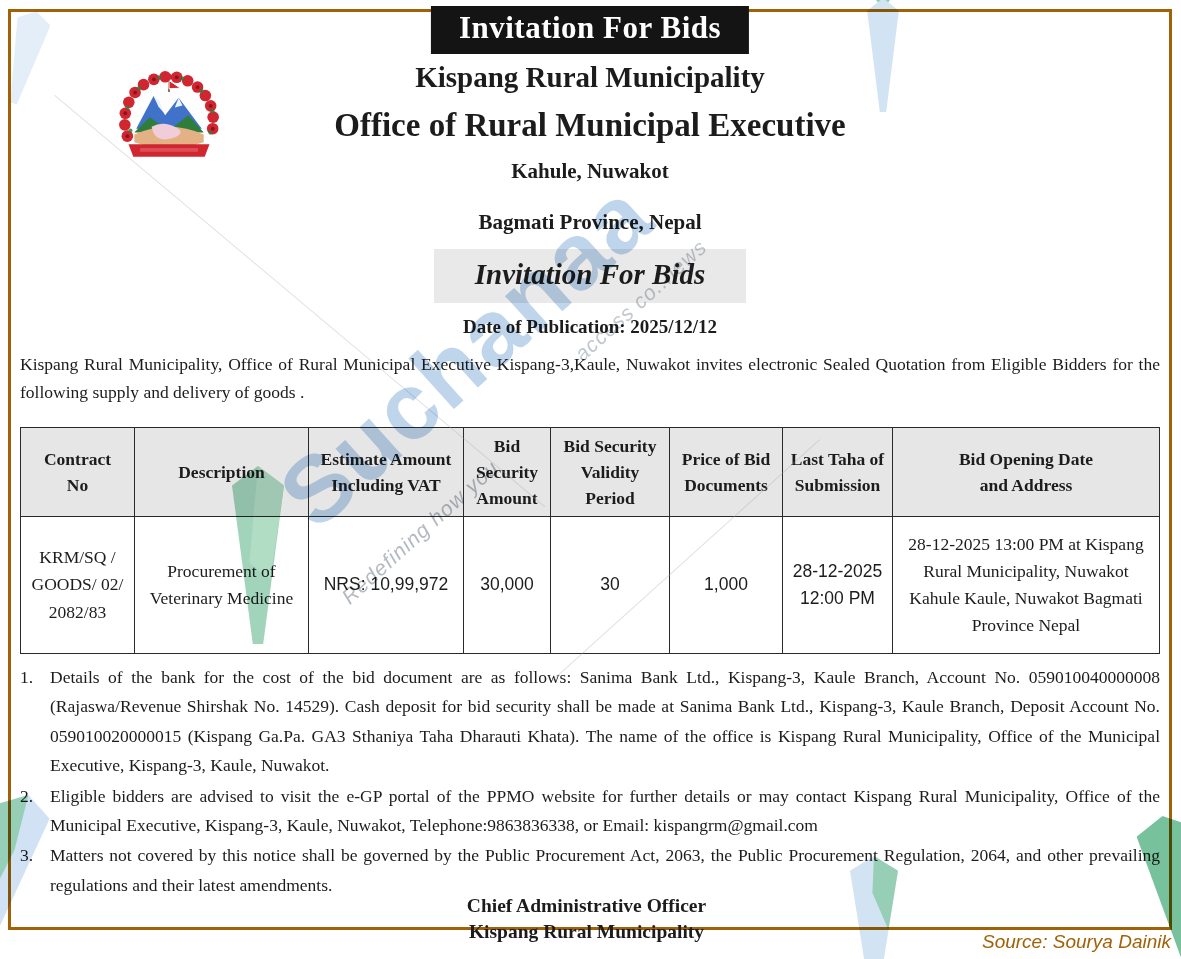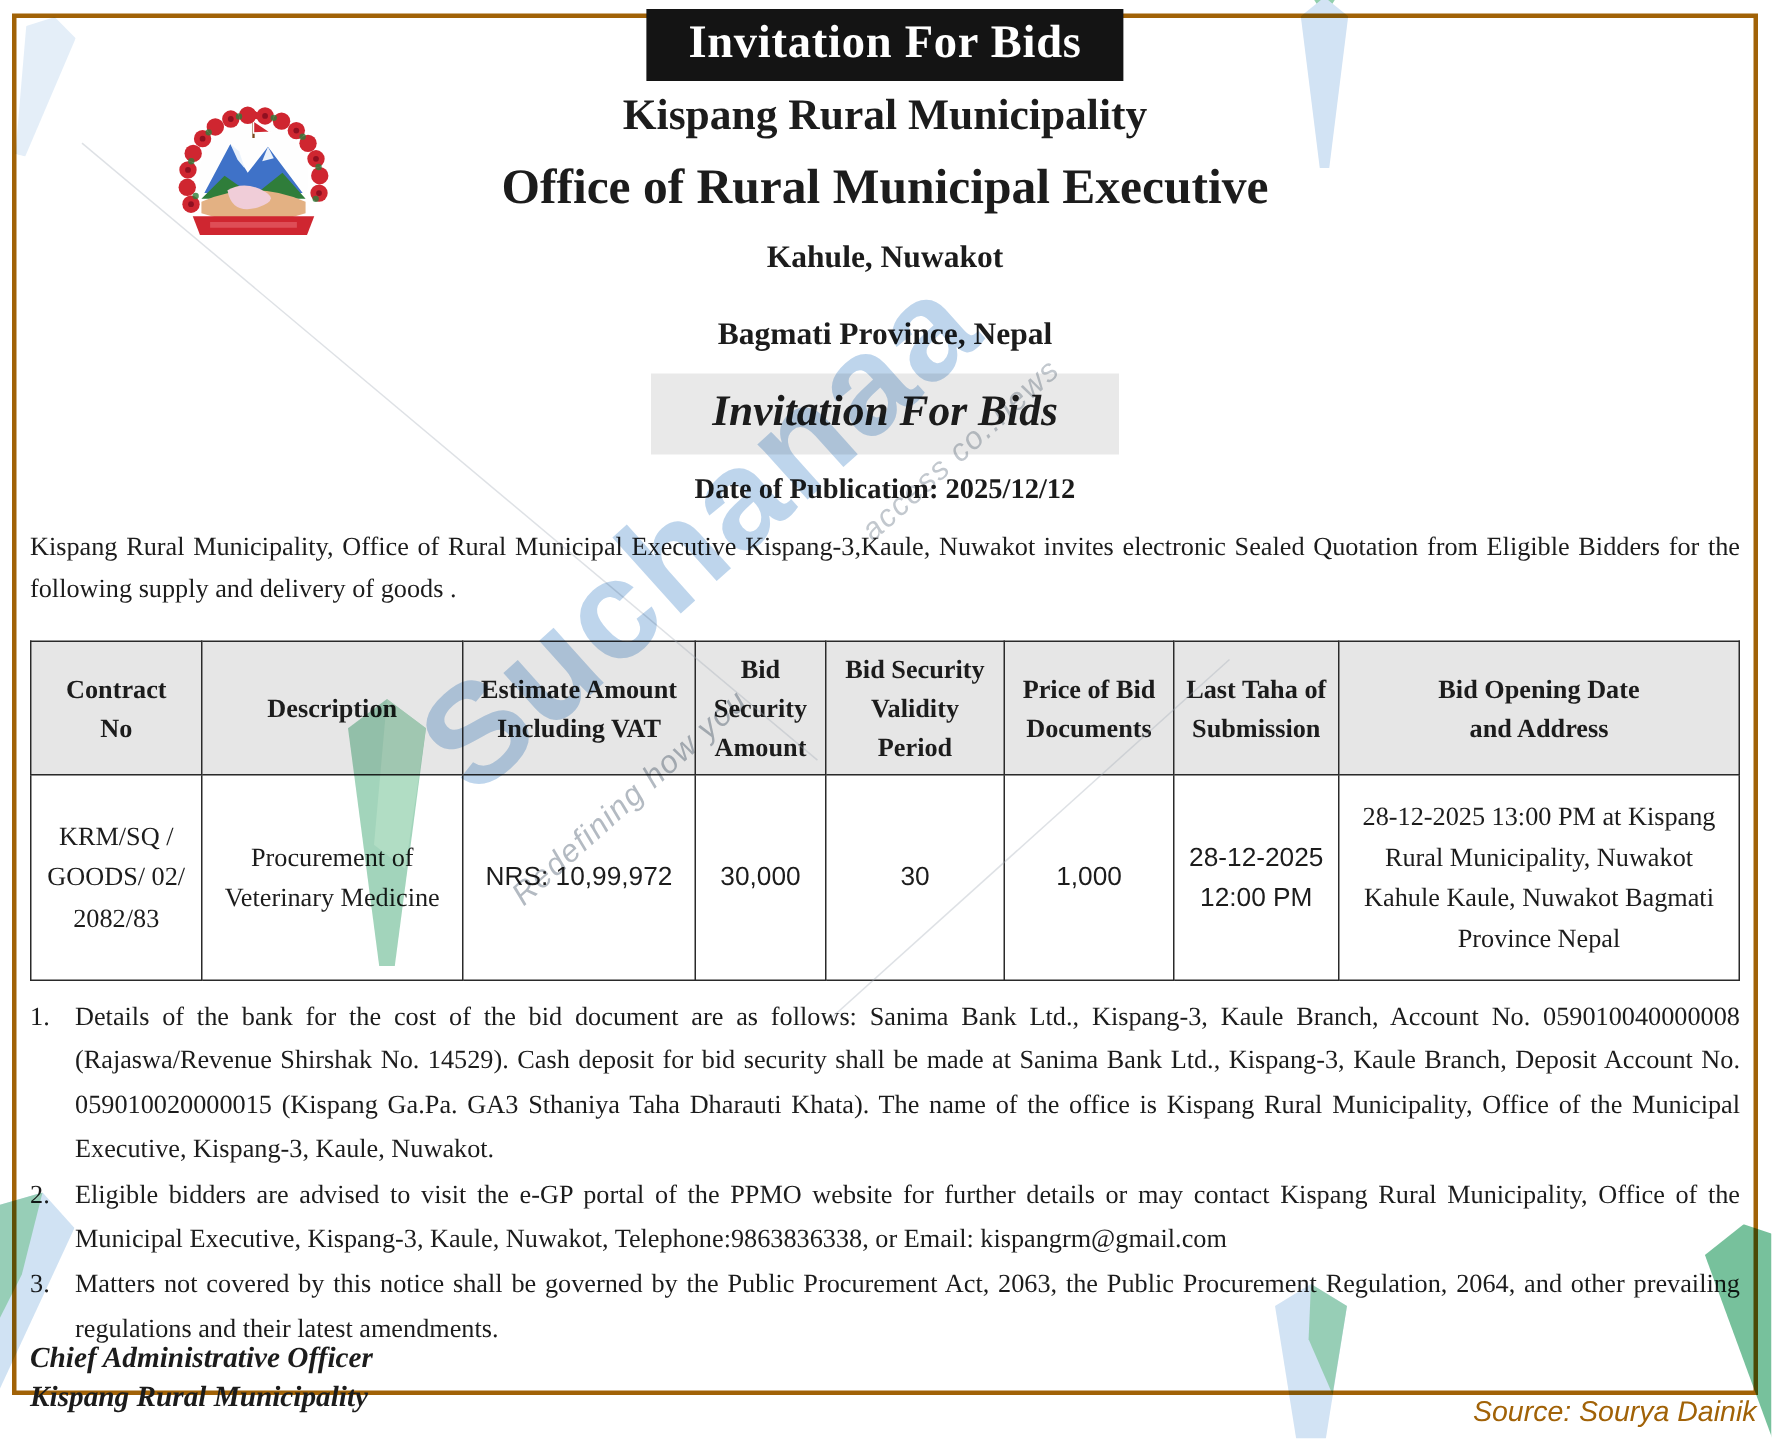--- a/index.html
+++ b/index.html
@@ -33,21 +33,21 @@
   table.bids td{font-size:17.5px;line-height:1.55;height:128px;background:transparent;}
   td.num{font-family:"Liberation Sans",sans-serif;font-size:17px;}
   td.addr{text-align:justify;padding:6px 13px;line-height:1.62;}
   .pre{white-space:pre-line;}
   
   .terms{margin-top:9px;}
   .term{display:flex;font-size:17.5px;line-height:1.68;margin-top:1px;}
   .term .no{flex:0 0 30px;}
   .term .tx{flex:1;text-align:justify;}
   
-  .sig{margin-top:-7px;text-align:left;font-weight:bold;font-style:italic;
+  .sig{margin-top:-7px;text-align:center;font-weight:bold;
        font-size:19.5px;line-height:1.32;padding-right:7px;}
   
   .source{position:absolute;right:10px;top:931px;font-family:Liberation Sans, sans-serif;
           font-style:italic;font-size:19px;color:#a16207;z-index:2;}
   
   .wm{position:absolute;pointer-events:none;z-index:5;mix-blend-mode:multiply;}
   .wm-brand{left:295px;top:455px;font-family:"Liberation Sans",sans-serif;
             font-weight:bold;font-size:94px;letter-spacing:2px;color:#aecbe8;
             opacity:.8;transform:rotate(-42deg);transform-origin:left center;}
   .wm-tag1{left:345px;top:588px;font-family:"Liberation Sans",sans-serif;font-style:italic;

